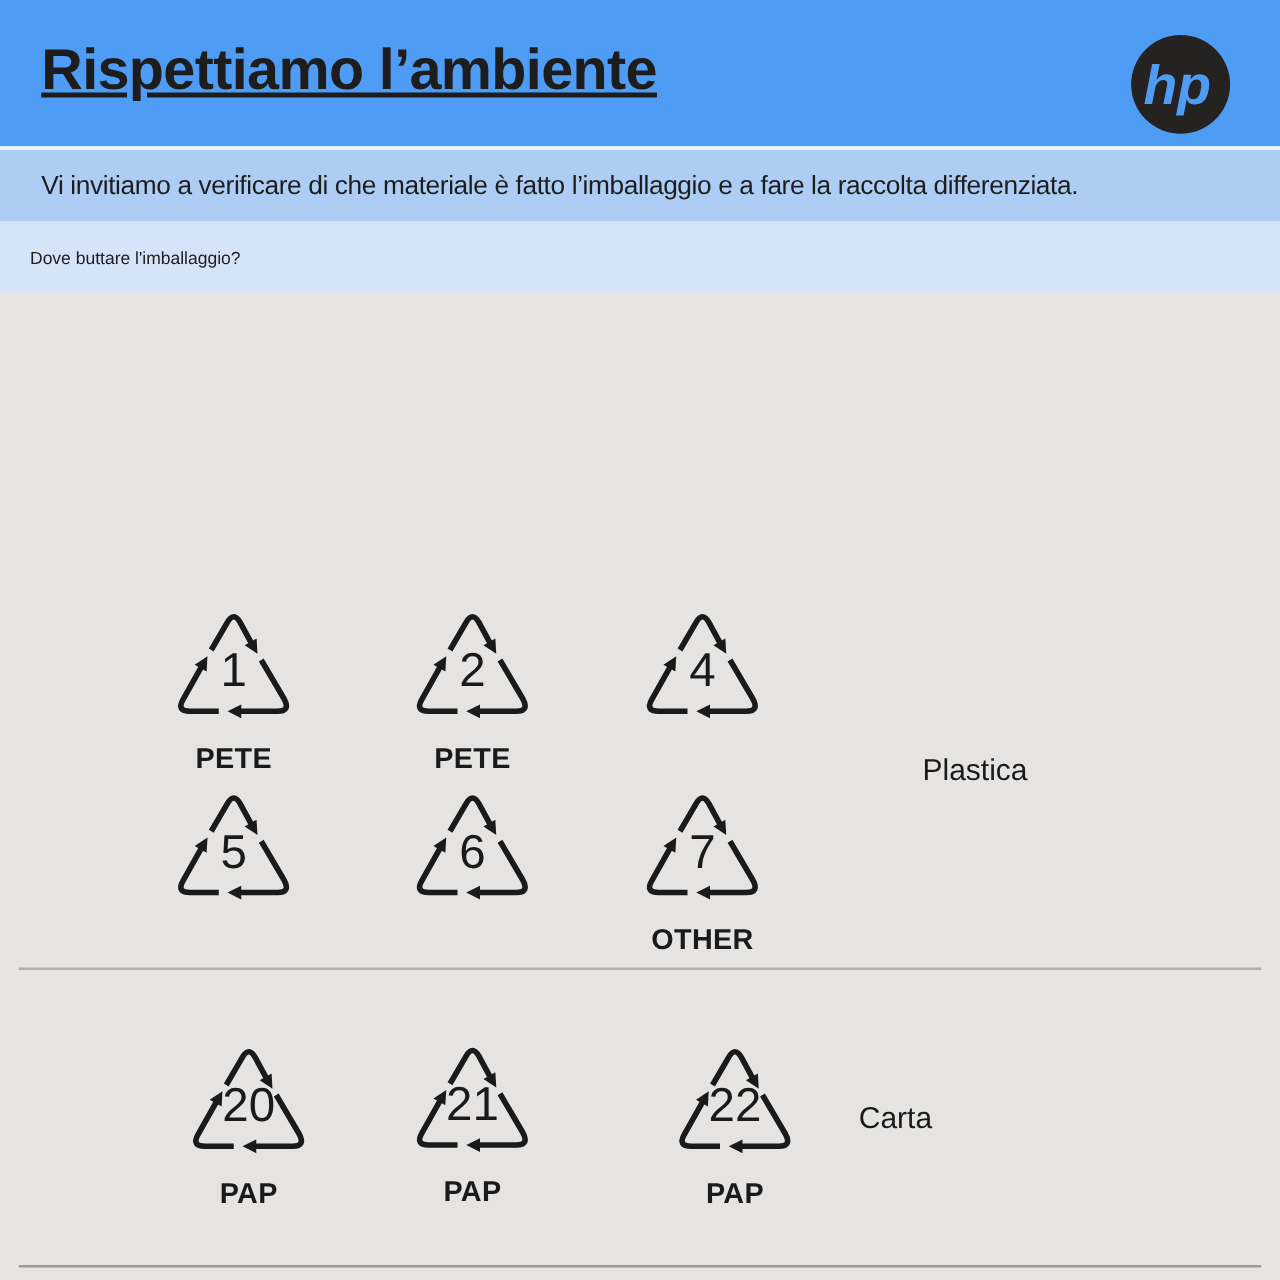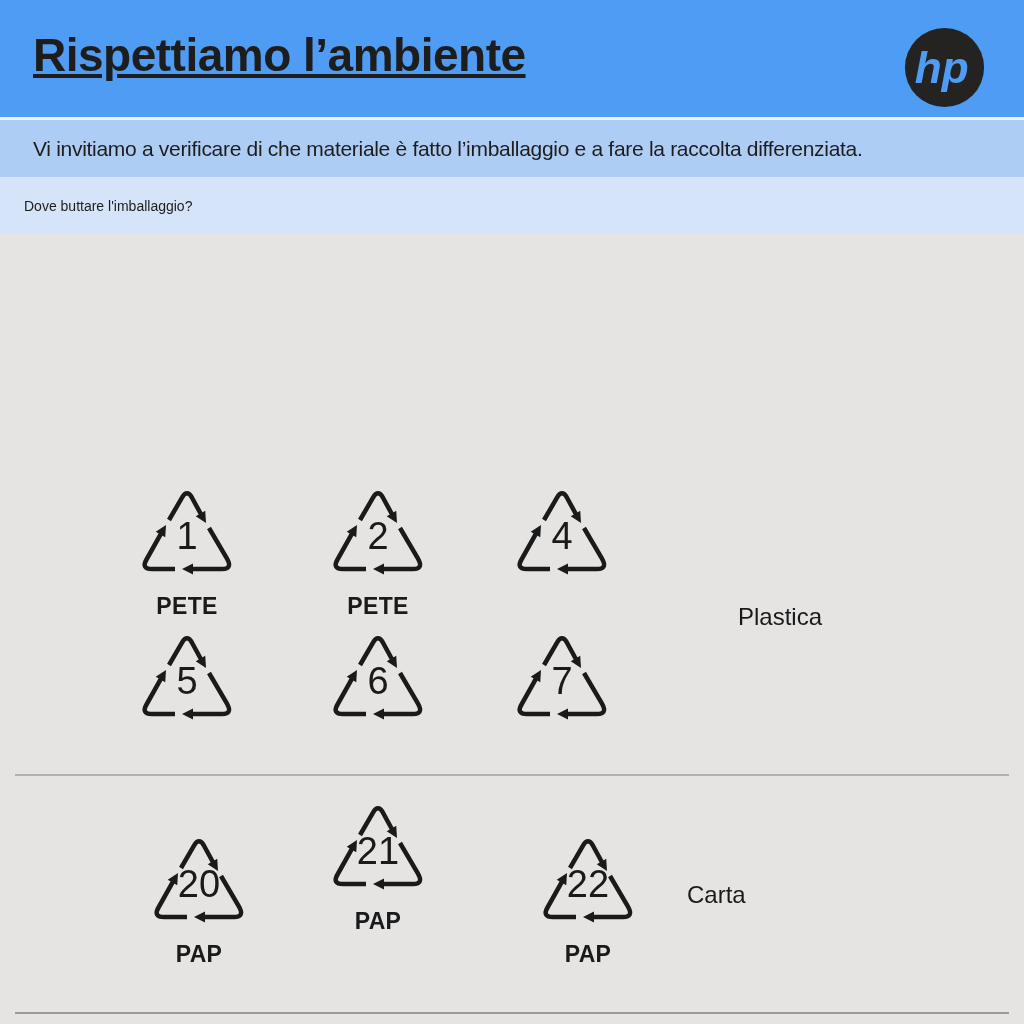--- a/index.html
+++ b/index.html
@@ -94,33 +94,34 @@
     <svg width="104" height="92" viewBox="0 0 104 92">
       <use href="#recy-tri"></use>
       <text class="tri-num" x="52" y="66" text-anchor="middle">6</text>
     </svg>
   </div>
   <div class="cell" style="left:482px; top:394px;">
     <svg width="104" height="92" viewBox="0 0 104 92">
       <use href="#recy-tri"></use>
       <text class="tri-num" x="52" y="66" text-anchor="middle">7</text>
     </svg>
+    <div class="sym-label">OTHER</div>
   </div>
   <div class="cat-label" style="left:710px; top:369px;margin-left:28px;">Plastica</div>
 
   <div class="divider" style="top:540px; background:#b3b1b0;"></div>
 
   <div class="cell" style="left:119px; top:597px;">
     <svg width="104" height="92" viewBox="0 0 104 92">
       <use href="#recy-tri"></use>
       <text class="tri-num" x="52" y="66" text-anchor="middle">20</text>
     </svg>
     <div class="sym-label">PAP</div>
   </div>
-  <div class="cell" style="left:298px; top:564px;">
+  <div class="cell" style="left:298px; top:596px;">
     <svg width="104" height="92" viewBox="0 0 104 92">
       <use href="#recy-tri"></use>
       <text class="tri-num" x="52" y="66" text-anchor="middle">21</text>
     </svg>
     <div class="sym-label">PAP</div>
   </div>
   <div class="cell" style="left:508px; top:597px;">
     <svg width="104" height="92" viewBox="0 0 104 92">
       <use href="#recy-tri"></use>
       <text class="tri-num" x="52" y="66" text-anchor="middle">22</text>

